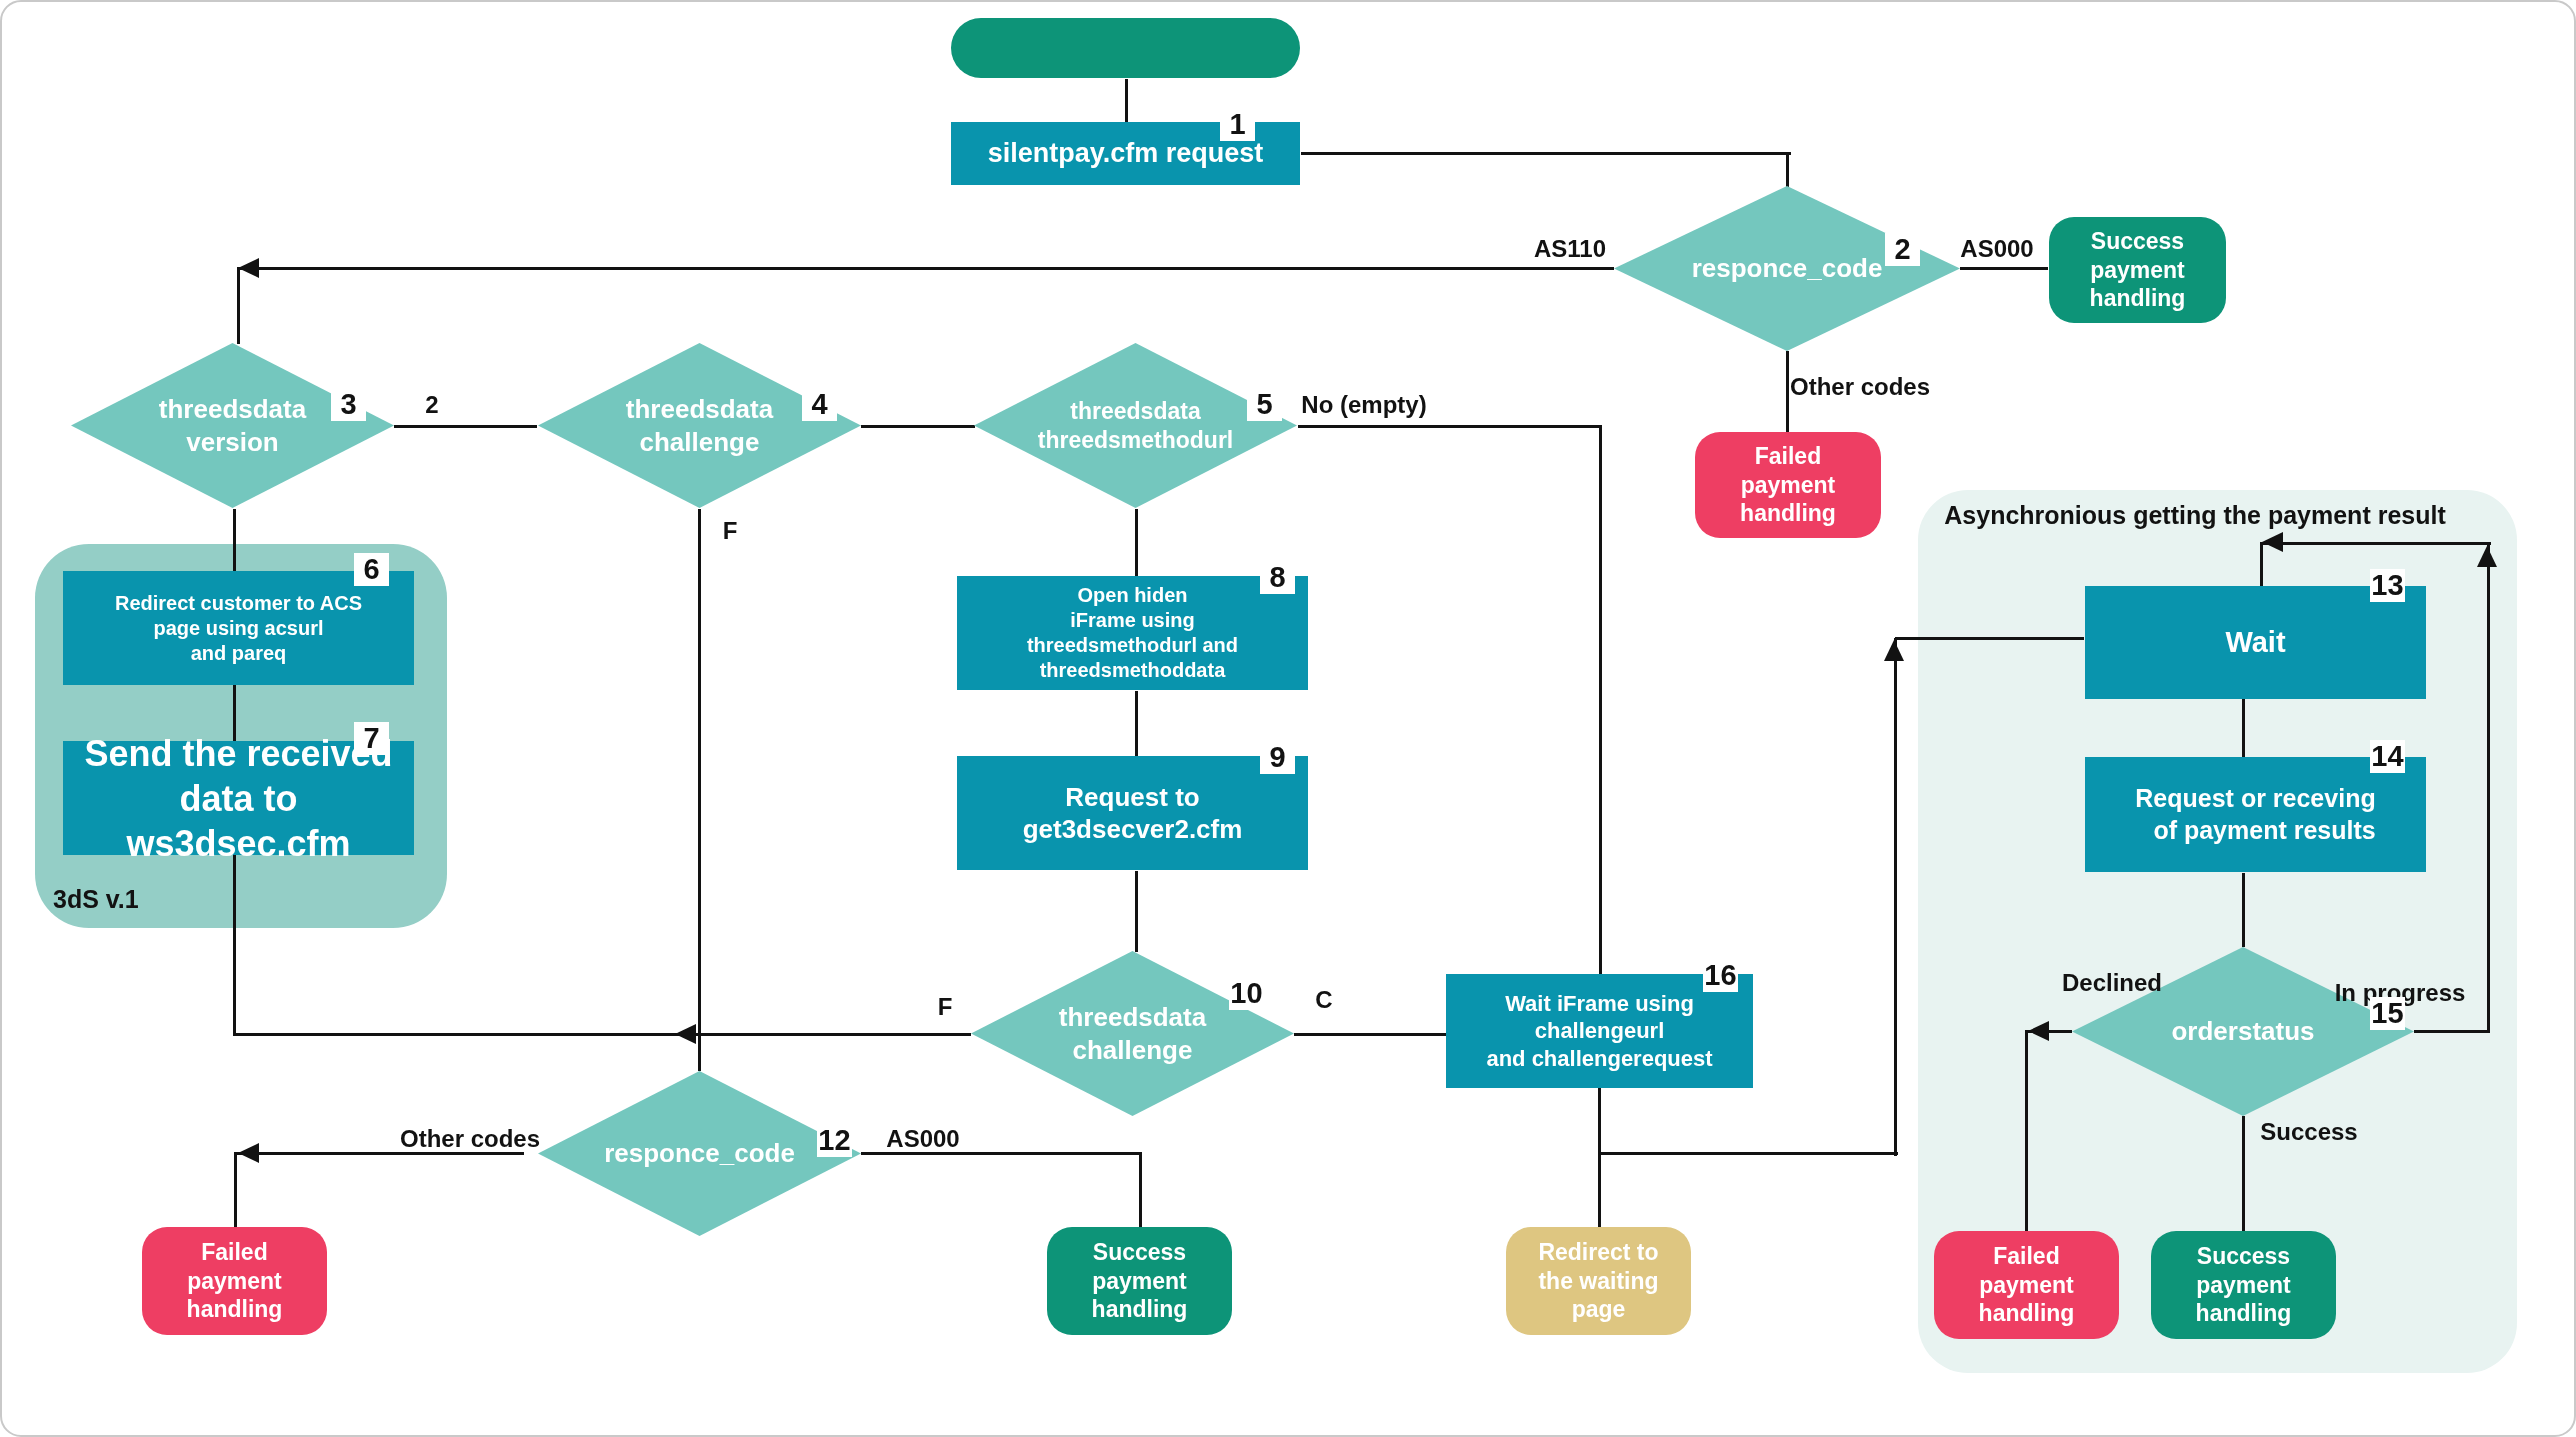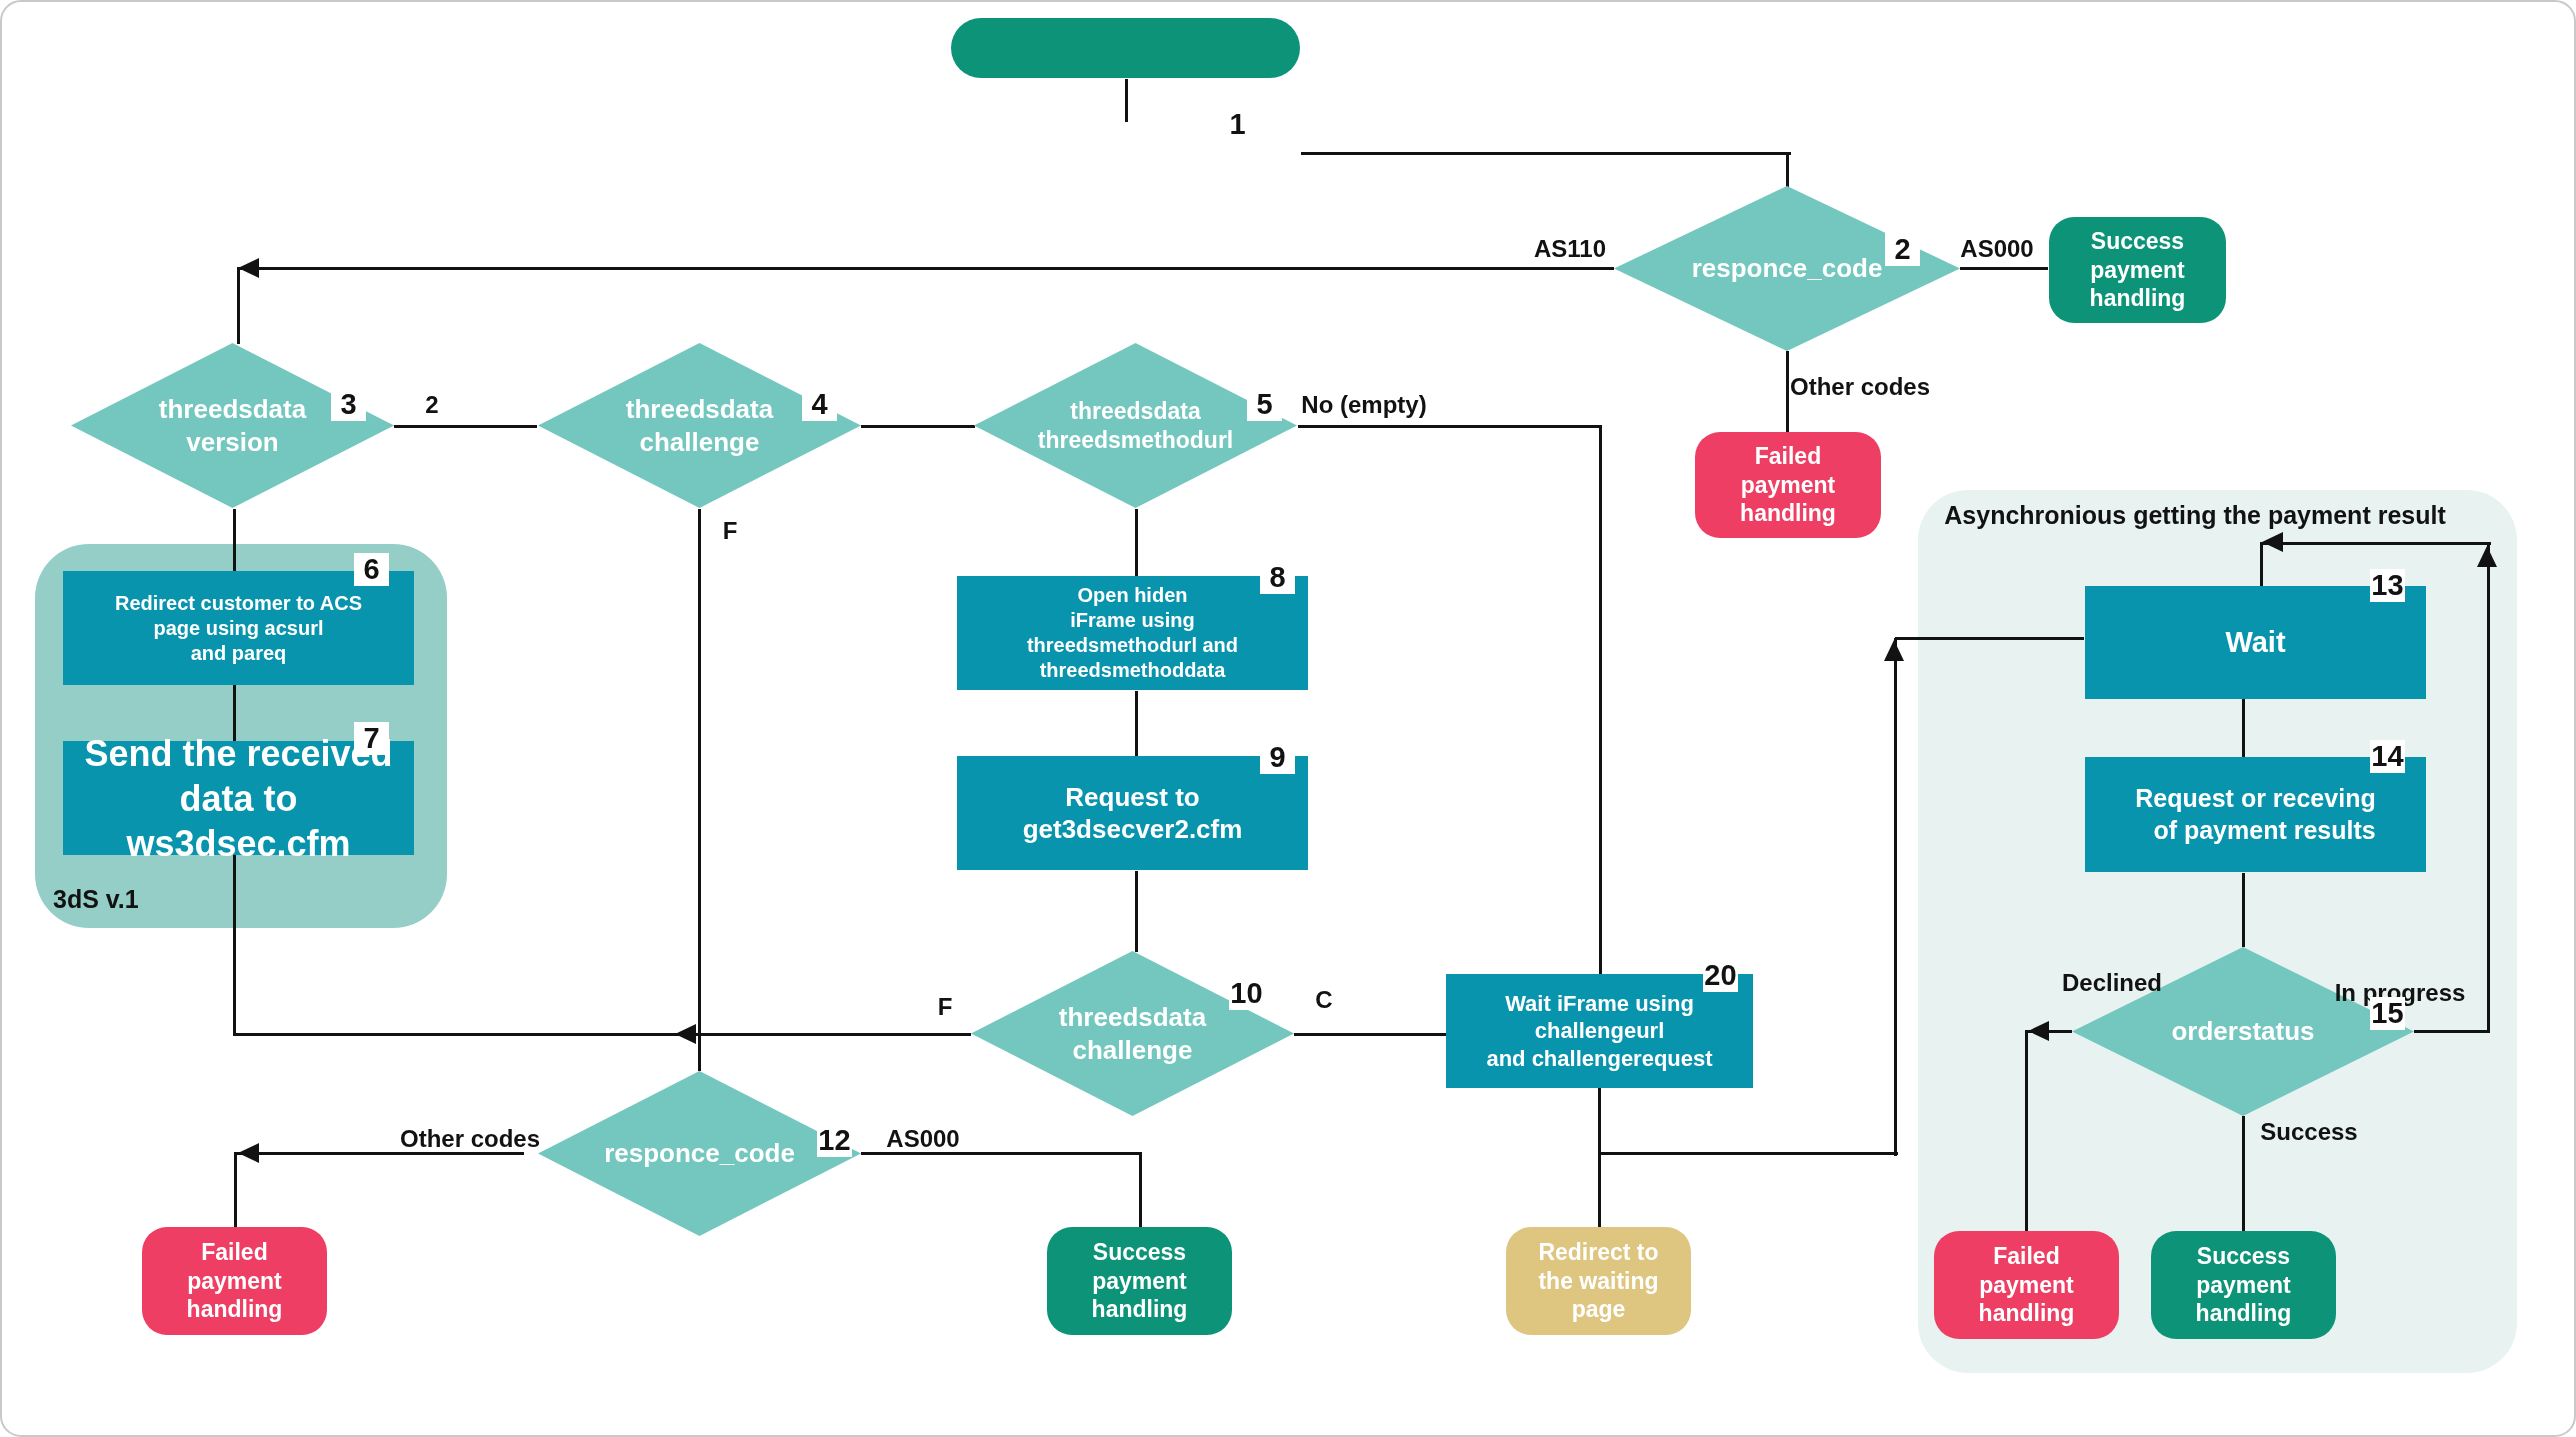--- a/index.html
+++ b/index.html
@@ -72,20 +72,21 @@
 
   <div class="arr left" style="left:236px;top:256px;"></div>
   <div class="arr left" style="left:673px;top:1022px;"></div>
   <div class="arr left" style="left:236px;top:1141px;"></div>
   <div class="arr up" style="left:1882px;top:638px;"></div>
   <div class="arr up" style="left:2475px;top:544px;"></div>
   <div class="arr left" style="left:2260px;top:530px;"></div>
   <div class="arr left" style="left:2026px;top:1019px;"></div>
 
   <div class="node pill" style="left:949px;top:16.4px;width:349px;height:60px;"></div>
+  <div class="node proc" style="left:949px;top:120px;width:349px;height:63px;font-size:27px;">silentpay.cfm request</div>
   <div class="node diamond" style="left:1612px;top:184px;width:346px;height:165px;font-size:26px;">responce_code</div>
   <div class="node round success" style="left:2047px;top:215px;width:177px;height:106px;font-size:23px;">Success
 payment
 handling</div>
   <div class="node round failed" style="left:1693px;top:430px;width:186px;height:106px;font-size:23px;">Failed
 payment
 handling</div>
   <div class="node diamond" style="left:69px;top:341px;width:323px;height:165px;font-size:26px;">threedsdata
 version</div>
   <div class="node diamond" style="left:536px;top:341px;width:323px;height:165px;font-size:26px;">threedsdata
@@ -133,21 +134,21 @@
   <div class="badge" style="left:1218px;top:106px;">1</div>
   <div class="badge" style="left:1883px;top:231px;">2</div>
   <div class="badge" style="left:329px;top:386px;">3</div>
   <div class="badge" style="left:800px;top:386px;">4</div>
   <div class="badge" style="left:1245px;top:386px;">5</div>
   <div class="badge" style="left:352px;top:551px;">6</div>
   <div class="badge" style="left:352px;top:720px;">7</div>
   <div class="badge" style="left:1258px;top:559px;">8</div>
   <div class="badge" style="left:1258px;top:739px;">9</div>
   <div class="badge" style="left:1227px;top:975px;">10</div>
-  <div class="badge" style="left:1701px;top:957px;">20</div>
+  <div class="badge" style="left:1701px;top:957px;">16</div>
   <div class="badge" style="left:815px;top:1122px;">12</div>
   <div class="badge" style="left:2368px;top:567px;">13</div>
   <div class="badge" style="left:2368px;top:738px;">14</div>
   <div class="badge" style="left:2368px;top:995px;">15</div>
 
   <div class="lbl" style="left:1568px;top:247px;">AS110</div>
   <div class="lbl" style="left:1995px;top:247px;">AS000</div>
   <div class="lbl" style="left:1858px;top:385px;">Other codes</div>
   <div class="lbl" style="left:430px;top:403px;">2</div>
   <div class="lbl" style="left:728px;top:529px;">F</div>

